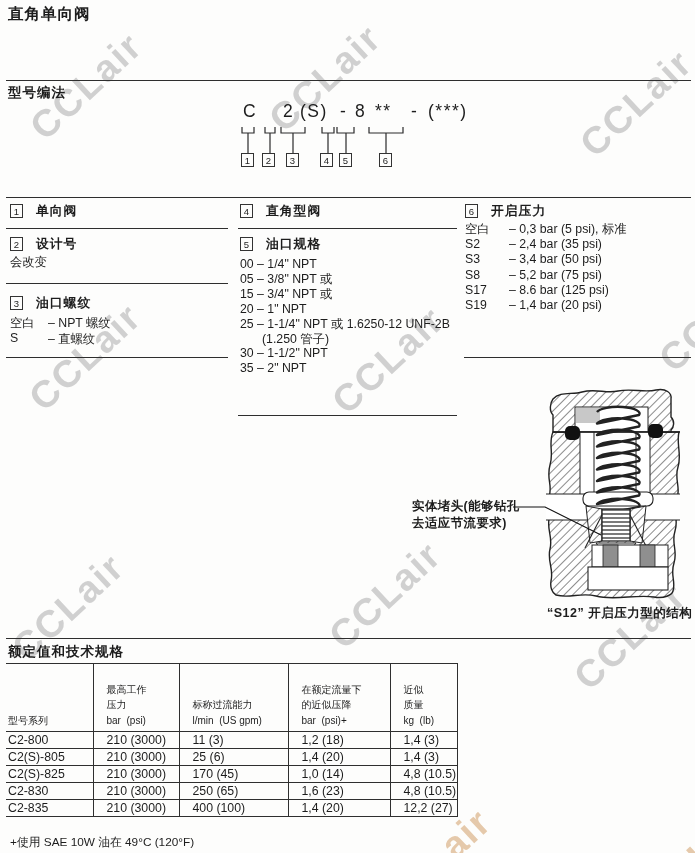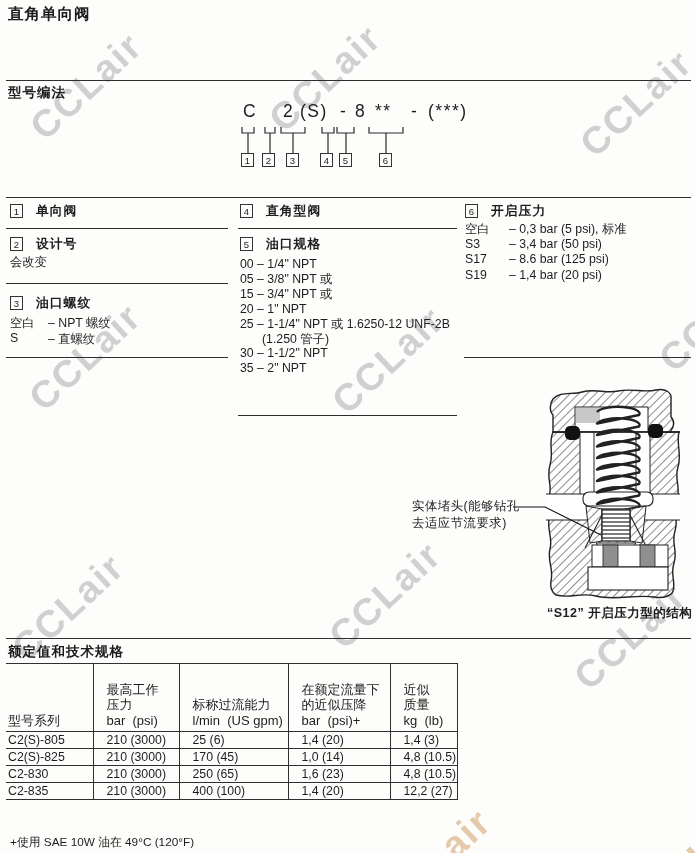--- a/index.html
+++ b/index.html
@@ -18,30 +18,30 @@
   .leg-title{font-size:12.8px;font-weight:700;letter-spacing:1px;}
   .body-txt{font-size:12.3px;}
   .code-tok{position:absolute;font-size:17.5px;letter-spacing:1.5px;z-index:1;white-space:pre;}
   .list{position:absolute;z-index:1;}
   .ln{font-size:12.3px;line-height:14.9px;white-space:nowrap;}
   .ln.ind{padding-left:22px;}
   .kv{position:absolute;display:flex;font-size:12.3px;z-index:1;white-space:nowrap;}
   .kv .k{display:inline-block;width:38px;}
   .r6{display:flex;font-size:12.3px;line-height:15.2px;white-space:nowrap;}
   .r6 .k6{display:inline-block;width:44px;flex:none;}
-  .anno{position:absolute;font-size:12.4px;font-weight:400;letter-spacing:.5px;z-index:2;white-space:nowrap;}
+  .anno{position:absolute;font-size:12.4px;font-weight:700;letter-spacing:.5px;z-index:2;white-space:nowrap;}
   .caption{position:absolute;font-size:12.5px;font-weight:600;letter-spacing:.5px;z-index:2;white-space:nowrap;}
   table.spec{position:absolute;left:6px;top:663px;width:451px;border-collapse:collapse;table-layout:fixed;z-index:1;}
   table.spec th{border-top:1px solid #2f2f2f;border-bottom:1.4px solid #2f2f2f;border-right:1px solid #2f2f2f;
                 vertical-align:bottom;text-align:left;font-weight:400;height:62px;padding:2px 4px 3px 13px;}
   table.spec th.c0{padding-left:2px;}
   table.spec td{border-bottom:1px solid #2f2f2f;border-right:1px solid #2f2f2f;
                 font-size:12.3px;height:13px;padding:1px 4px 1px 13px;white-space:nowrap;}
   table.spec td.c0{padding-left:2px;}
-  .hl{display:block;font-size:13px;line-height:15.3px;white-space:pre;}
+  .hl{display:block;font-size:10px;line-height:15.3px;white-space:pre;}
   .footnote{position:absolute;font-size:11.8px;z-index:1;white-space:nowrap;}
   svg{display:block;}
 </style>
 </head>
 <body>
 
 <div class="page">
 
   <div class="wm" style="left:6px;top:64px">CCLair</div>
   <div class="wm" style="left:245px;top:56px">CCLair</div>
@@ -128,22 +128,30 @@
   <div class="rule" style="left:238px;top:415px;width:219px"></div>
 
   <div class="numbox" style="left:465px;top:204px">6</div>
   <div class="abs leg-title" style="left:491px;top:203px">开启压力</div>
   <div class="list" style="left:465px;top:222px">
     <div class="r6">
       <span class="k6">空白</span>
       <span>– 0,3 bar (5 psi), 标准</span>
     </div>
     <div class="r6">
+      <span class="k6">S2</span>
+      <span>– 2,4 bar (35 psi)</span>
+    </div>
+    <div class="r6">
       <span class="k6">S3</span>
       <span>– 3,4 bar (50 psi)</span>
+    </div>
+    <div class="r6">
+      <span class="k6">S8</span>
+      <span>– 5,2 bar (75 psi)</span>
     </div>
     <div class="r6">
       <span class="k6">S17</span>
       <span>– 8.6 bar (125 psi)</span>
     </div>
     <div class="r6">
       <span class="k6">S19</span>
       <span>– 1,4 bar (20 psi)</span>
     </div>
   </div>
@@ -236,20 +244,27 @@
         </th>
         <th>
           <span class="hl">近似</span>
           <span class="hl">质量</span>
           <span class="hl">kg  (lb)</span>
         </th>
       </tr>
     </thead>
     <tbody>
       <tr>
+        <td class="c0">C2-800</td>
+        <td>210 (3000)</td>
+        <td>11 (3)</td>
+        <td>1,2 (18)</td>
+        <td>1,4 (3)</td>
+      </tr>
+      <tr>
         <td class="c0">C2(S)-805</td>
         <td>210 (3000)</td>
         <td>25 (6)</td>
         <td>1,4 (20)</td>
         <td>1,4 (3)</td>
       </tr>
       <tr>
         <td class="c0">C2(S)-825</td>
         <td>210 (3000)</td>
         <td>170 (45)</td>

